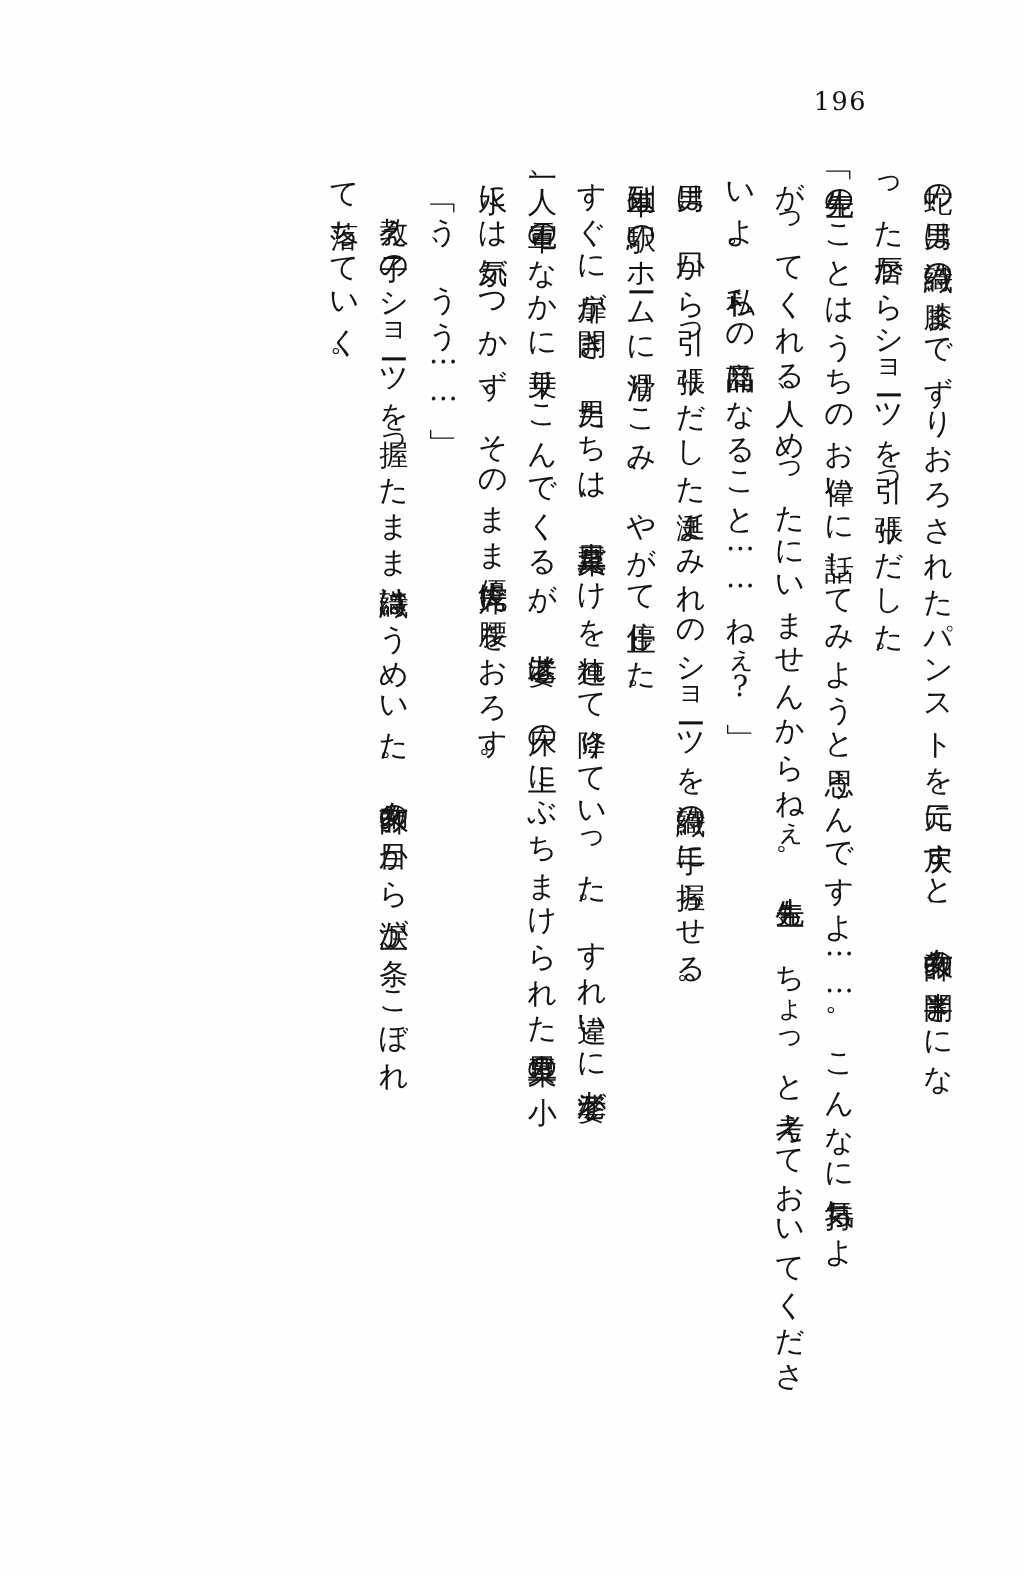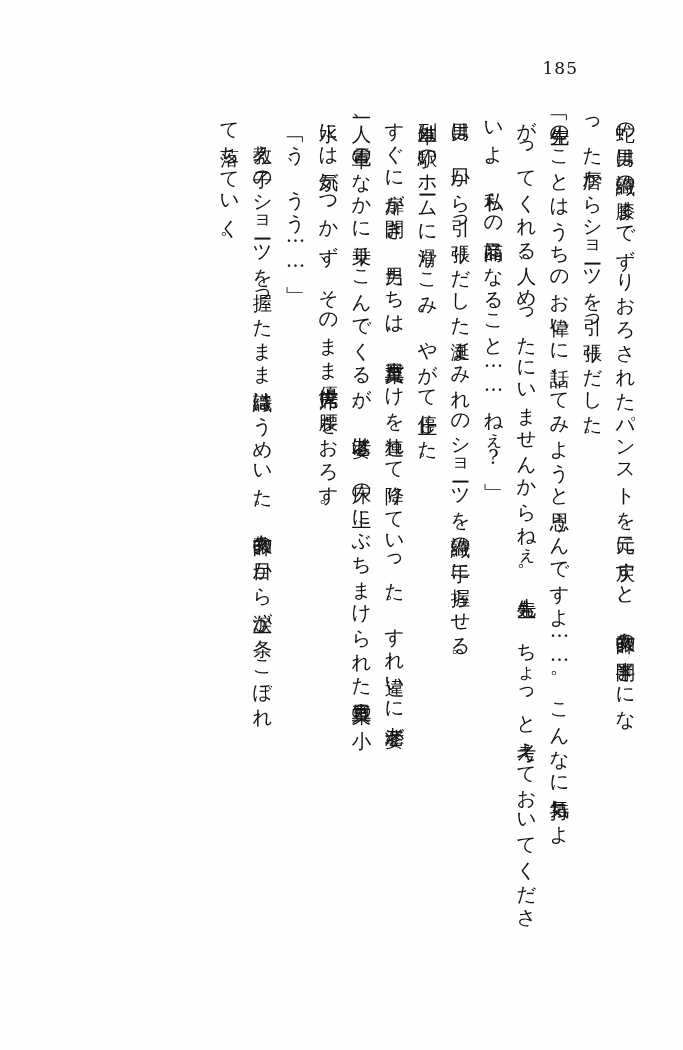--- a/index.html
+++ b/index.html
@@ -57,21 +57,21 @@
   }
   .col.indent {
     padding-top: 22px;
   }
 </style>
 </head>
 <body>
 
 <div class="page">
 
-  <div class="page-number">185</div>
+  <div class="page-number">196</div>
 
   <div class="text-block">
 
     <div class="col">蛇の男は詩織の膝までずりおろされたパンストを元に戻すと、女教師の半開きにな</div>
     <div class="col">った唇からショーツを引っ張りだした。</div>
     <div class="col">「先生のことはうちのお偉いに話してみようと思うんですよ……。こんなに気持ちよ</div>
     <div class="col">がってくれる人、めったにいませんからねぇ。先生も、ちょっと考えておいてくださ</div>
     <div class="col">いよ。私らの商品になること……ねぇ?」</div>
     <div class="col">男は、口から引っ張りだした涎まみれのショーツを詩織の手に握らせる。</div>
     <div class="col">列車は駅のホームに滑りこみ、やがて停止した。</div>

